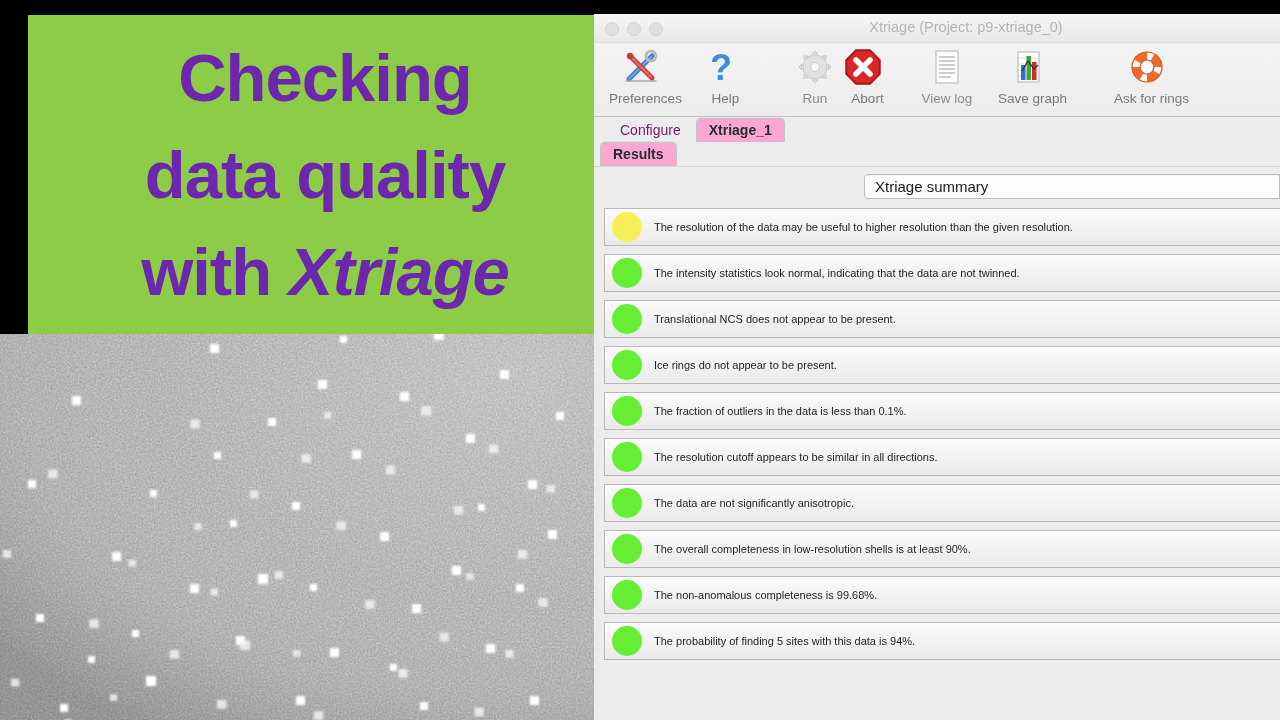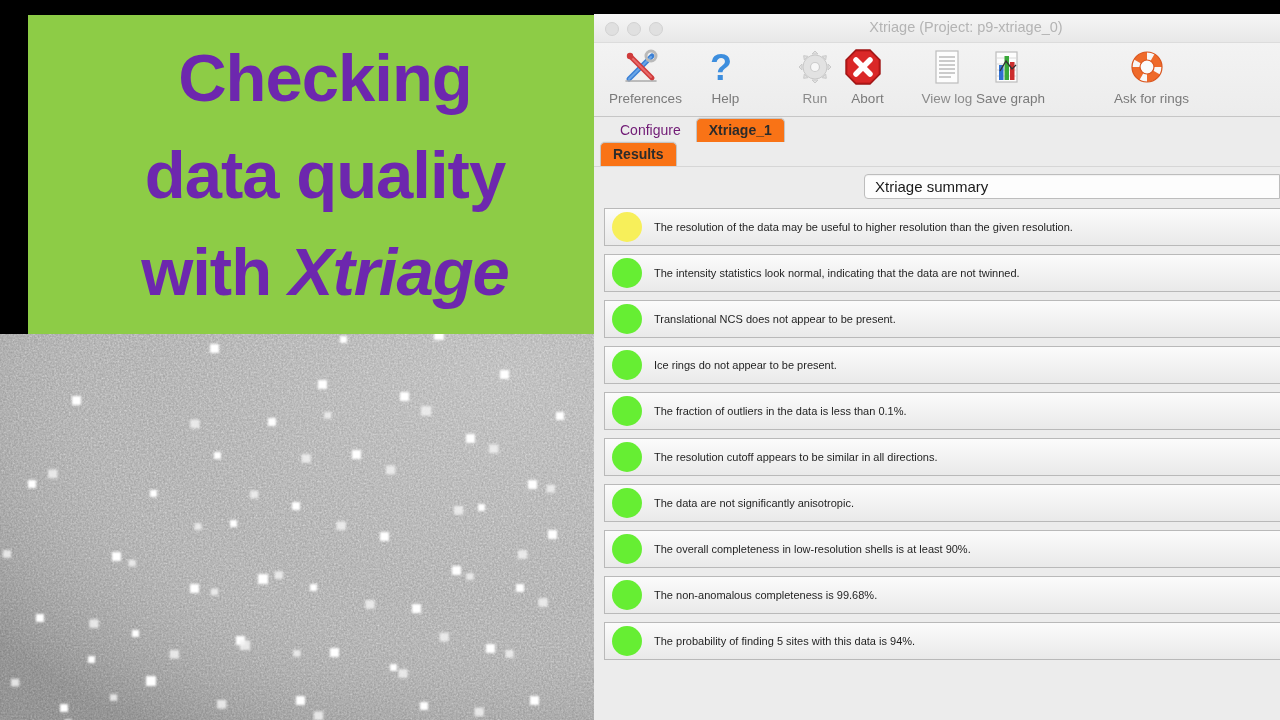--- a/index.html
+++ b/index.html
@@ -137,21 +137,21 @@
   .tab {
     font-size: 14px;
     font-family: "Liberation Sans", sans-serif;
     color: #2b2b2b;
     padding: 3px 12px 4px 12px;
     border-radius: 5px 5px 0 0;
     white-space: nowrap;
   }
   .tab.inactive { background: transparent; color: #701a75; }
   .tab.active {
-    background: #f97316;
+    background: #f9a8d4;
     font-weight: bold;
     border: 1px solid #c4c4c4;
     border-bottom: none;
     box-shadow: 0 -1px 1px rgba(0,0,0,0.04);
   }
   #tabbar-sub {
     position: relative;
     height: 24px;
     background: #ececec;
     padding-left: 6px;
@@ -397,21 +397,21 @@
               <line x1="12" y1="18" x2="28" y2="18"></line>
                 <line x1="12" y1="22" x2="28" y2="22"></line>
               <line x1="12" y1="26" x2="28" y2="26"></line>
                 <line x1="12" y1="30" x2="24" y2="30"></line>
             </g>
           </svg>
         </span>
         <span class="tb-label">View log</span>
       </div>
 
-      <div class="tb-item" style="left:369px;">
+      <div class="tb-item" style="left:391px;">
         <span class="tb-icon">
           <svg width="40" height="40" viewBox="0 0 40 40">
             <rect x="10" y="5" width="21" height="30" fill="#fdfdfd" stroke="#bdbdbd" stroke-width="1.2"></rect>
             <g stroke="#d6d6d6" stroke-width="0.9">
               <line x1="11" y1="11" x2="30" y2="11"></line>
                 <line x1="11" y1="17" x2="30" y2="17"></line>
               <line x1="11" y1="23" x2="30" y2="23"></line>
                 <line x1="11" y1="29" x2="30" y2="29"></line>
             </g>
             <rect x="13" y="18" width="4.5" height="15" fill="#2f6fd0"></rect>

